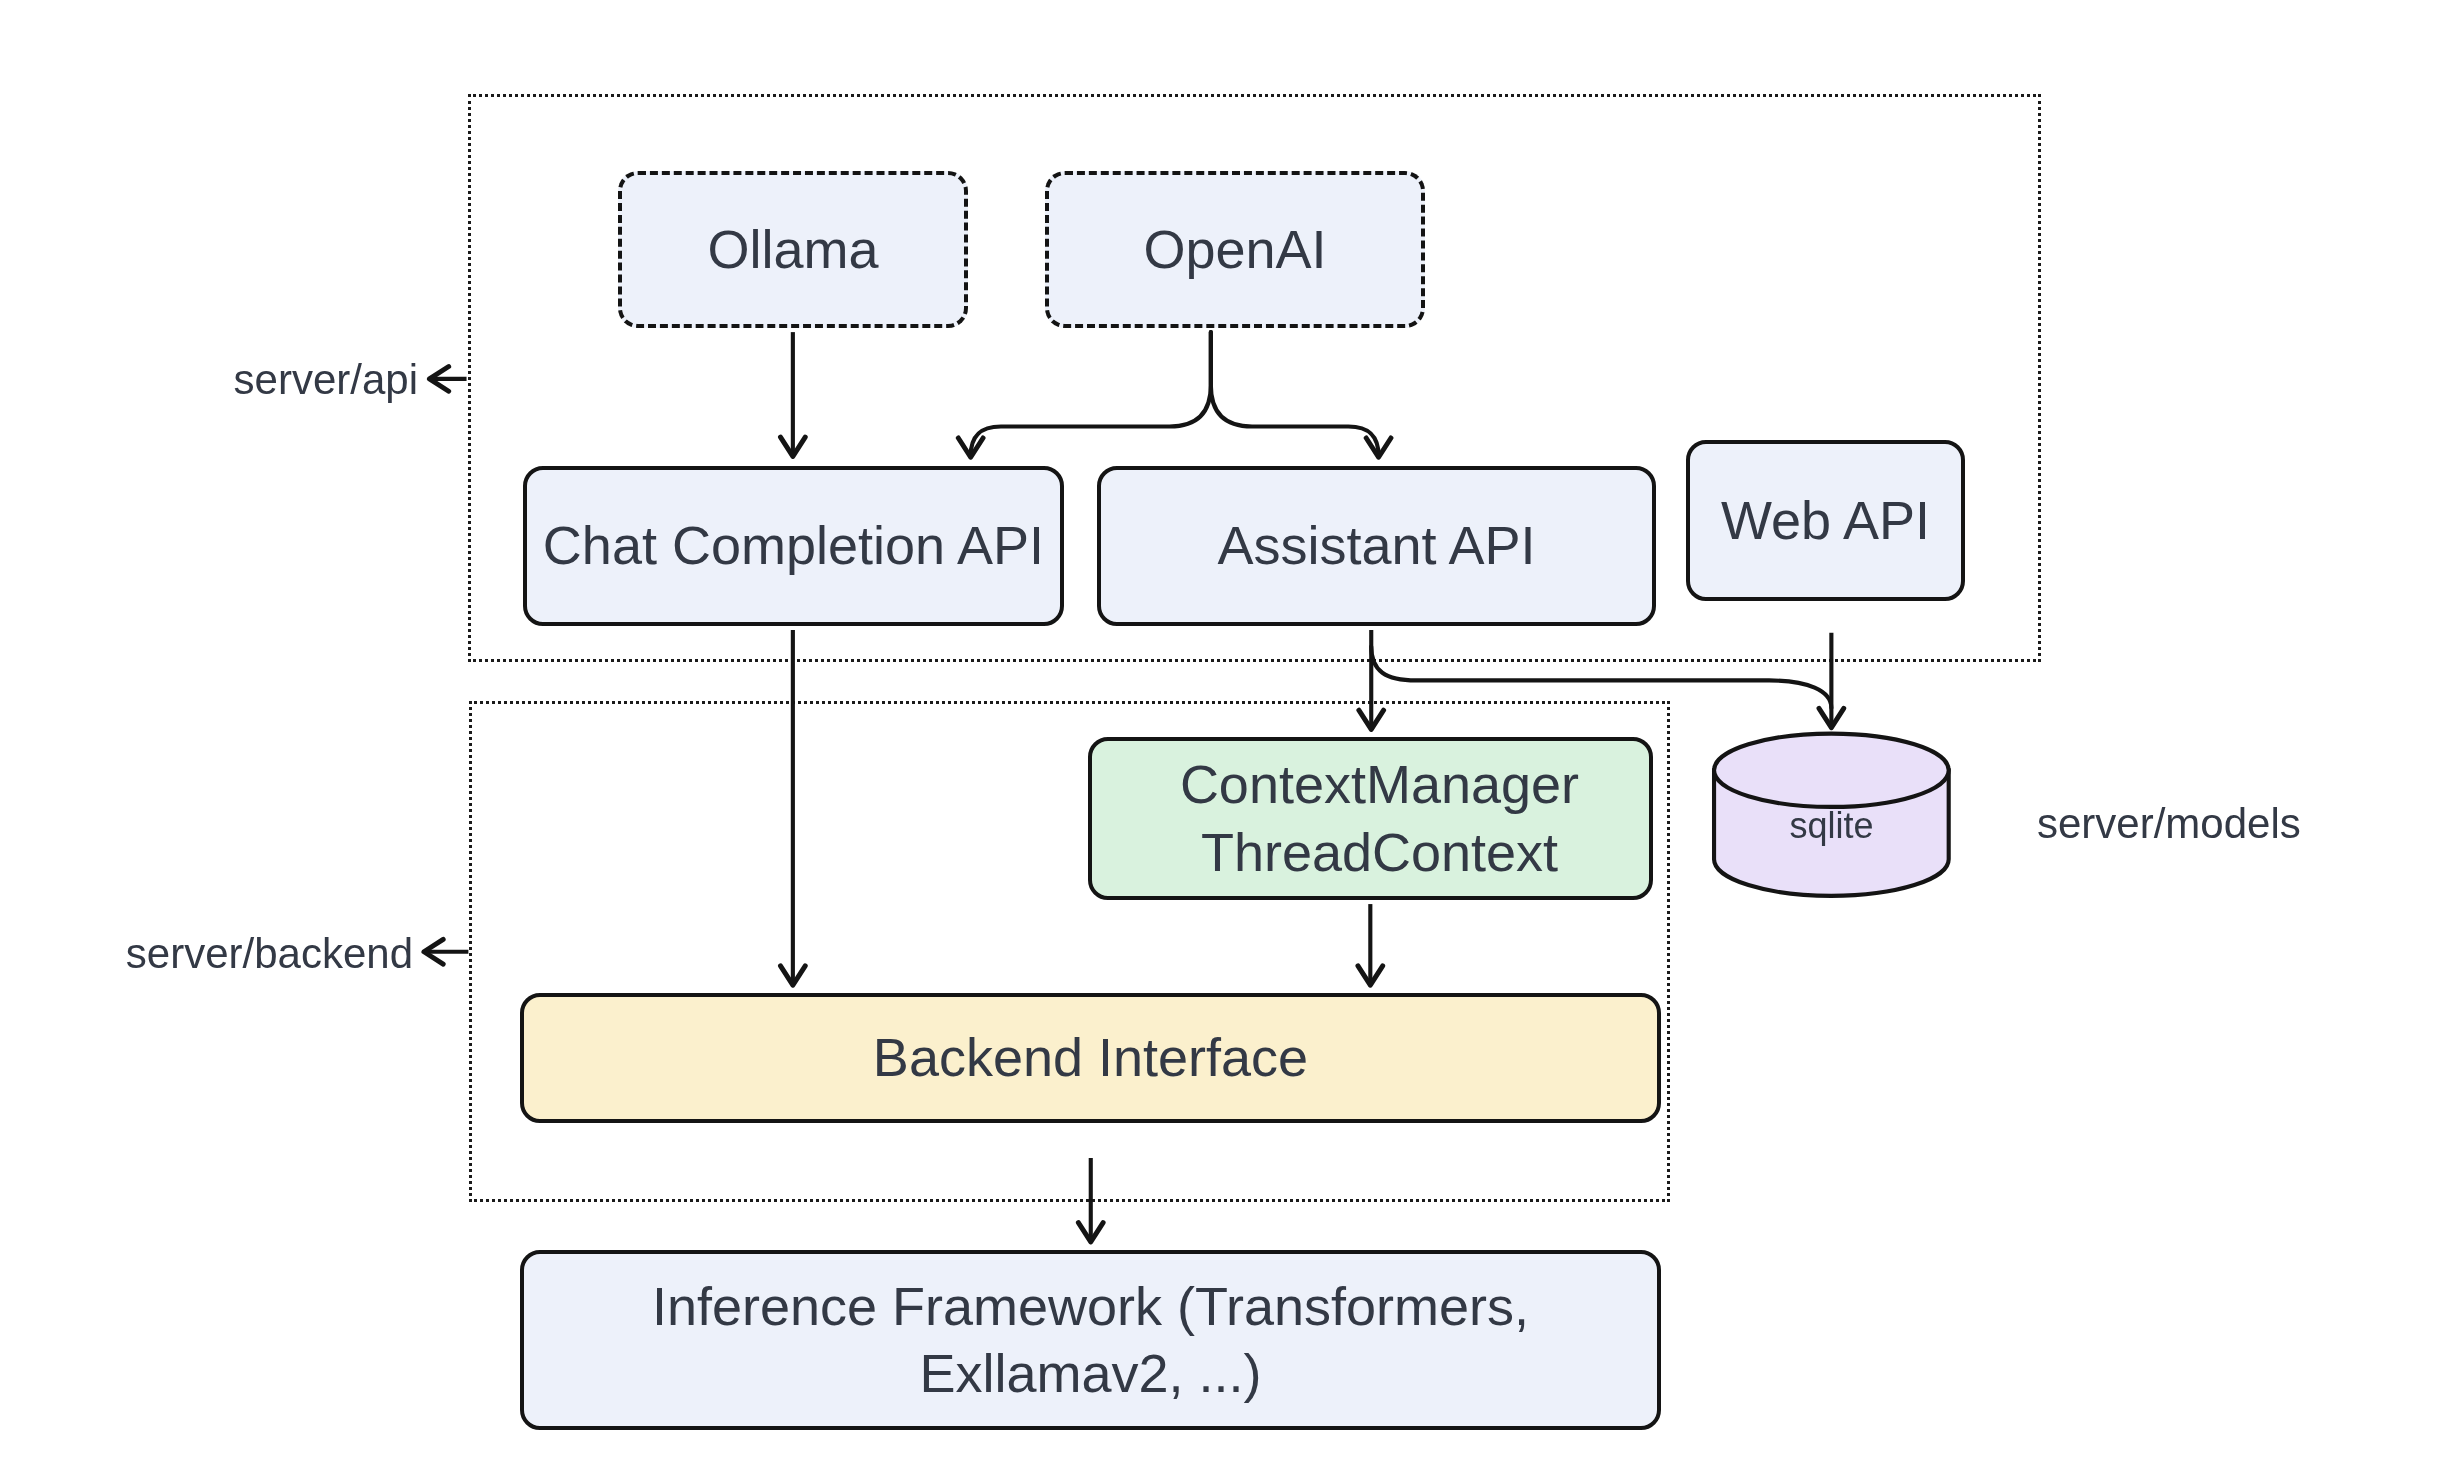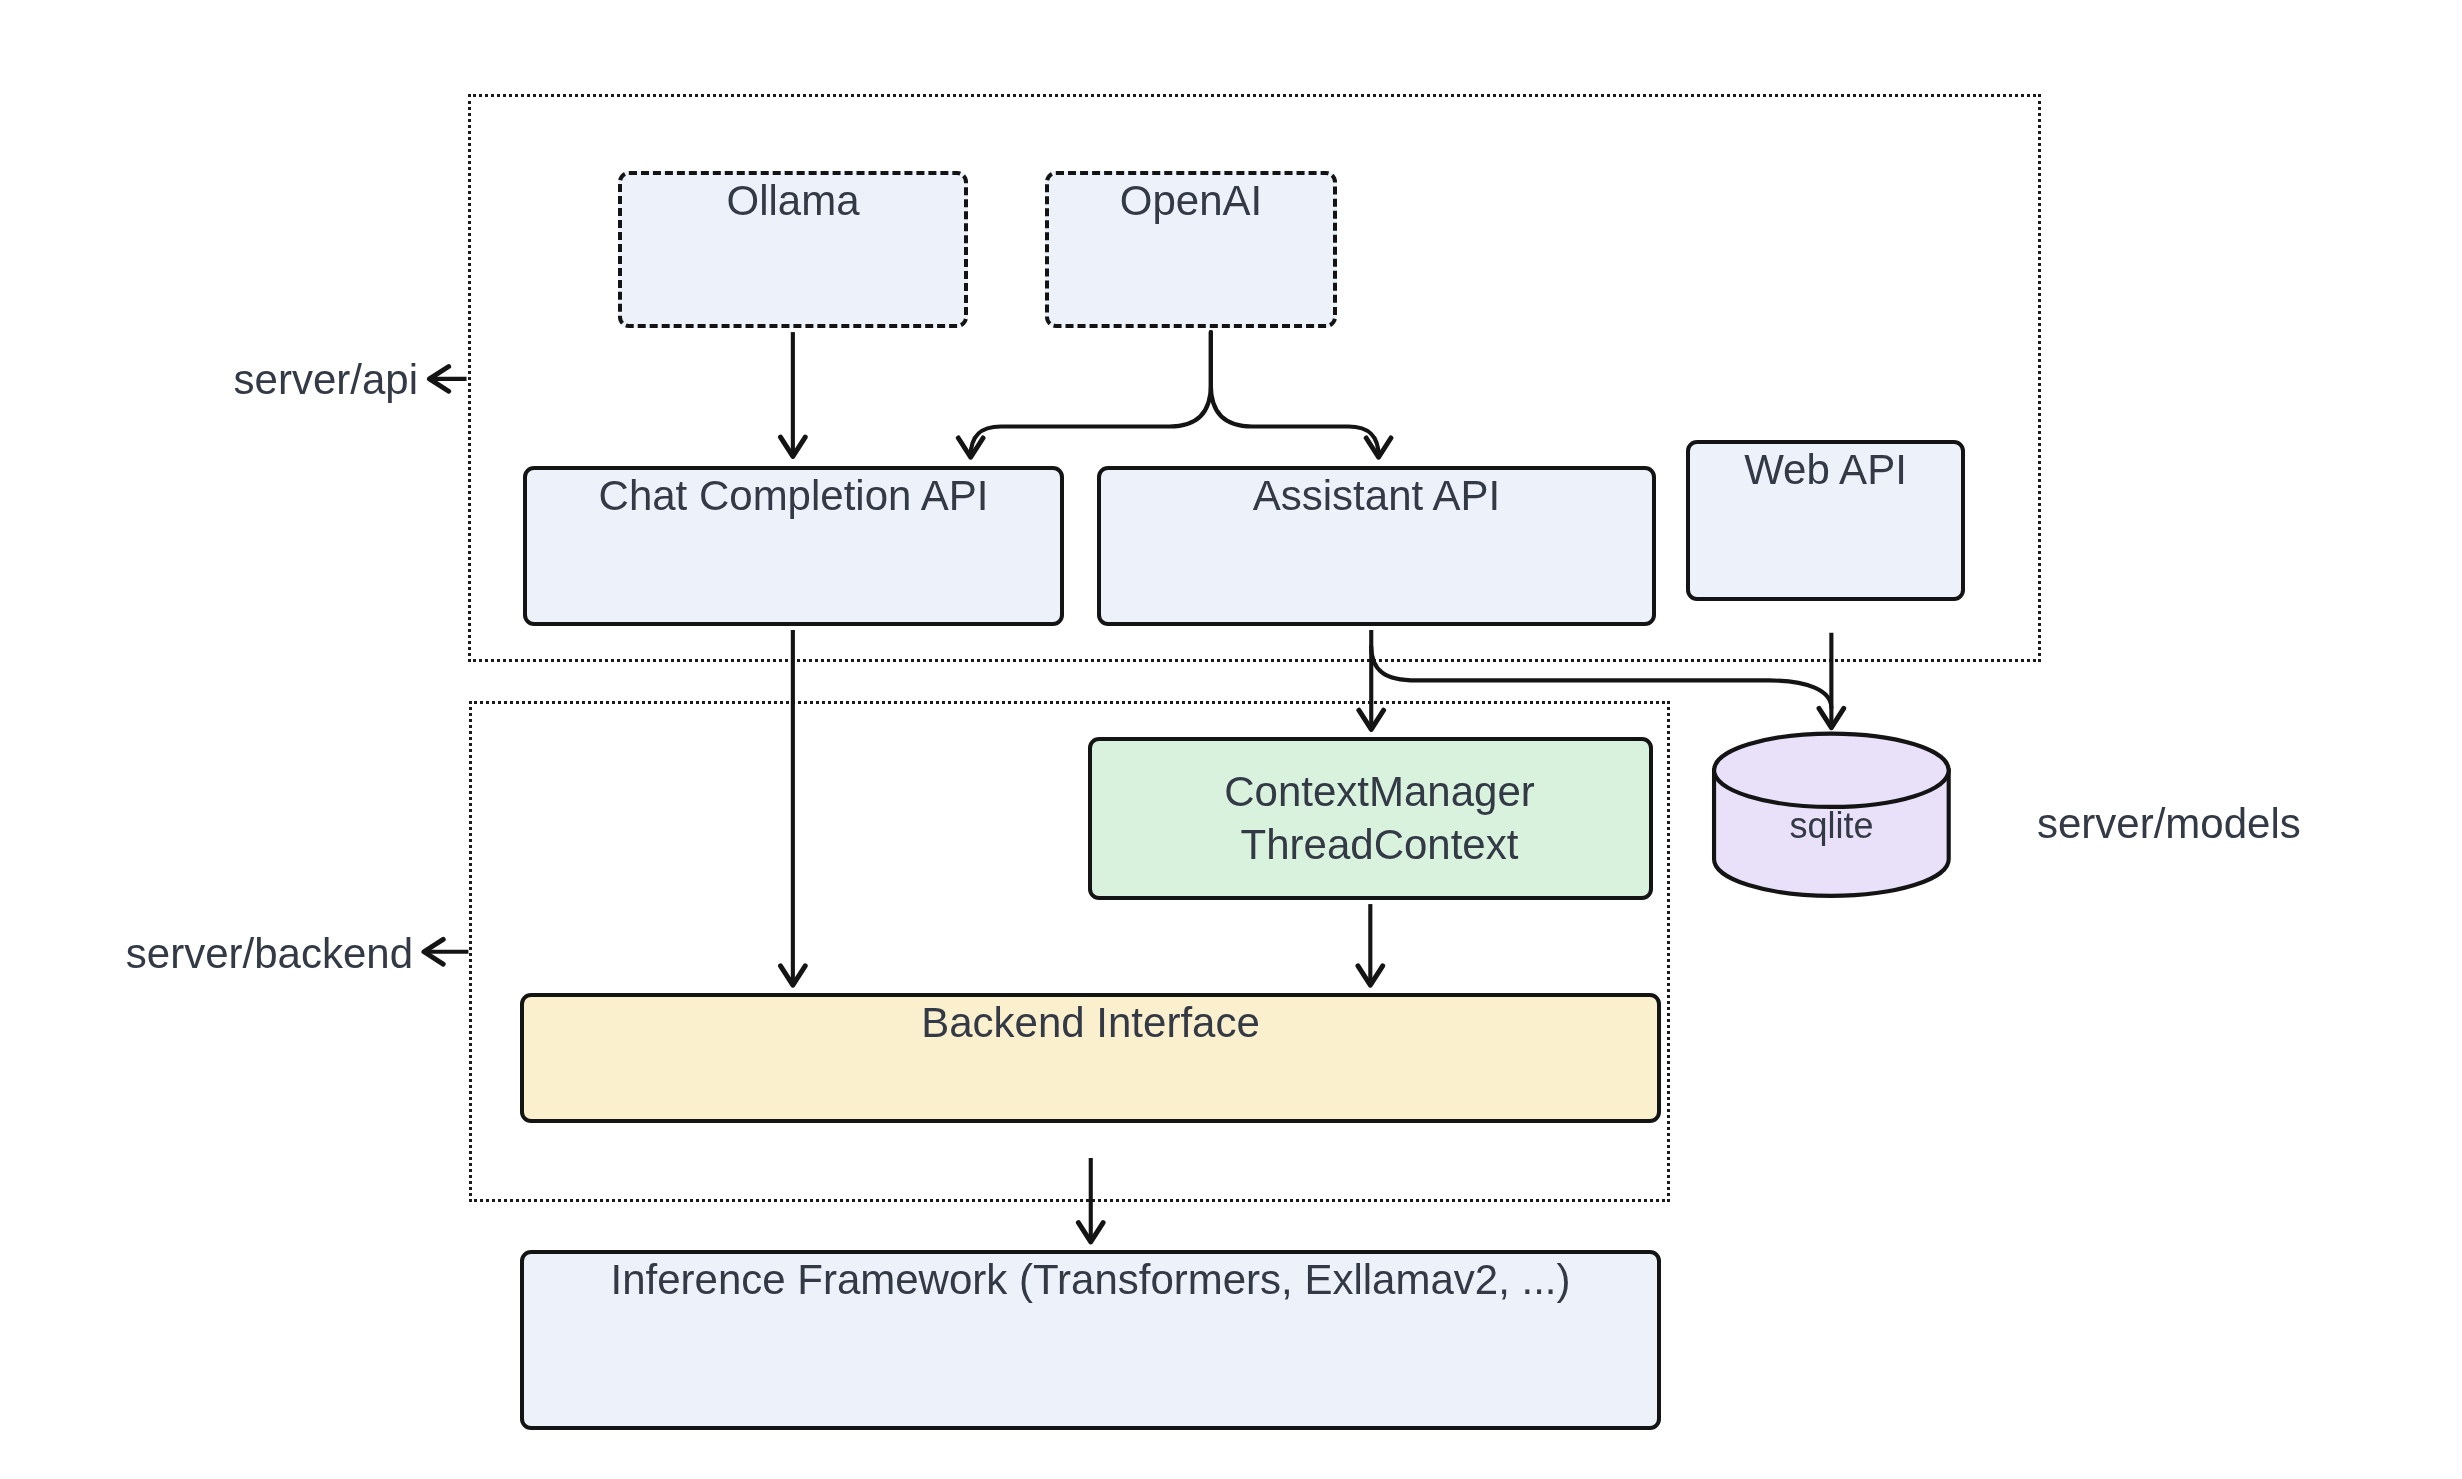--- a/index.html
+++ b/index.html
@@ -8,27 +8,27 @@
   }
   html,body{margin:0;padding:0;background:var(--background);}
   .canvas{
     position:relative;width:2462px;height:1480px;background:var(--background);
     font-family:"Liberation Sans",sans-serif;color:var(--text);overflow:hidden;
   }
   .container-dotted{position:absolute;border:3.7px dotted #1a1a1a;box-sizing:border-box;}
   #api-container{left:468px;top:94px;width:1573px;height:568px;}
   #backend-container{left:469px;top:701px;width:1201px;height:501px;}
   .node{
-    position:absolute;display:flex;justify-content:center;
-    text-align:center;border:4.1px solid var(--stroke);border-radius:11px;
-    background:var(--node-blue);font-size:42px;box-sizing:border-box;line-height:1.25;
+    position:absolute;display:flex;align-items:center;justify-content:center;
+    text-align:center;border:4.1px solid var(--stroke);border-radius:20px;
+    background:var(--node-blue);font-size:54px;box-sizing:border-box;line-height:1.25;
   }
   .node.dashed{border-style:dashed;}
   #node-ollama{left:618px;top:171px;width:350px;height:157px;}
-  #node-openai{left:1045px;top:171px;width:292px;height:157px;}
+  #node-openai{left:1045px;top:171px;width:380px;height:157px;}
   #node-chat-api{left:523px;top:466px;width:541px;height:160px;}
   #node-assistant-api{left:1097px;top:466px;width:559px;height:160px;}
   #node-web-api{left:1686px;top:440px;width:279px;height:161px;}
   #node-context-manager{left:1088px;top:737px;width:565px;height:163px;background:var(--node-green);flex-direction:column;padding-left:18px;}
   #node-backend-interface{left:520px;top:993px;width:1141px;height:130px;background:var(--node-yellow);}
   #node-inference{left:520px;top:1250px;width:1141px;height:180px;}
   .side-label{position:absolute;font-size:42px;line-height:51px;white-space:nowrap;}
   #label-server-api{left:138px;top:354px;width:280px;text-align:right;}
   #label-server-backend{left:78px;top:928px;width:335px;text-align:right;}
   #label-server-models{left:2037px;top:798px;width:385px;text-align:left;}

